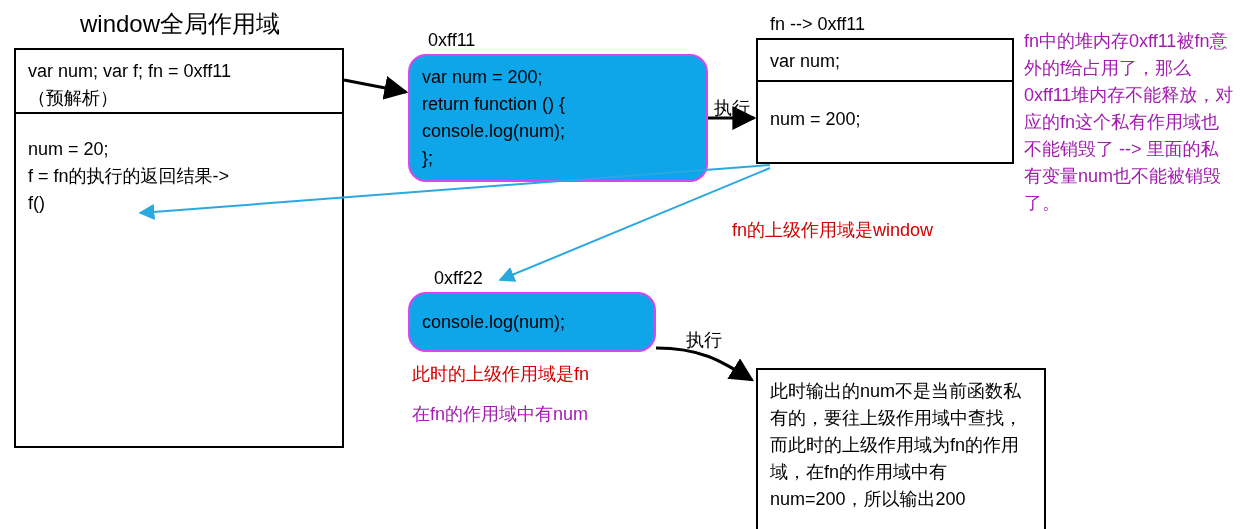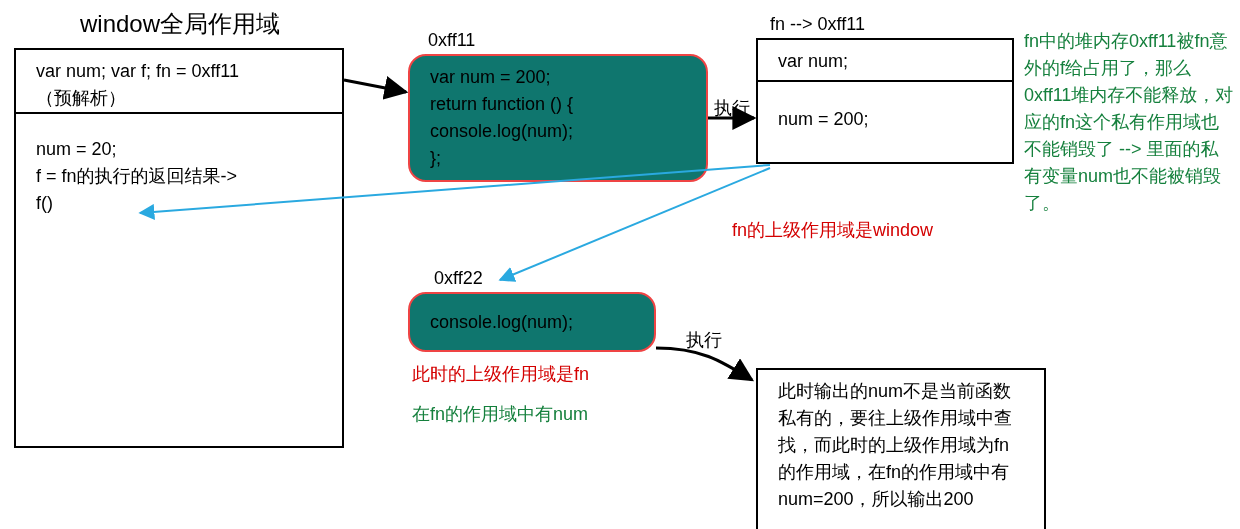--- a/index.html
+++ b/index.html
@@ -7,29 +7,29 @@
     width:1240px;height:529px;
     position:relative;
     font-family:"PingFang SC","Microsoft YaHei","Helvetica Neue",Arial,sans-serif;
     font-size:18px;color:#000;background:#fff;
   }
   .box{
     position:absolute;border:2px solid #000;box-sizing:border-box;
     background:#fff;
   }
   .rbox{
-    position:absolute;border:2px solid #ef4444;box-sizing:border-box;
-    border-radius:18px;background:#0f766e;
+    position:absolute;border:2px solid #d946ef;box-sizing:border-box;
+    border-radius:18px;background:#0ea5e9;
   }
   .divider{position:absolute;left:0;right:0;border-top:2px solid #000}
   .line{line-height:1.5}
-  .pad{padding:8px 20px}
+  .pad{padding:8px 12px}
   .lbl{position:absolute;white-space:nowrap}
   .red{color:#d40000;font-weight:normal}
-  .cyan{color:#15803d}
+  .cyan{color:#a21caf}
   .title{font-size:24px;font-weight:400}
   svg.arrows{position:absolute;left:0;top:0;width:1240px;height:529px;pointer-events:none}
 </style>
 </head>
 <body>
 
 <div class="lbl title" style="left:80px;top:8px">window全局作用域</div>
 
 <div class="box" style="left:14px;top:48px;width:330px;height:400px">
   <div class="divider" style="top:62px"></div>

